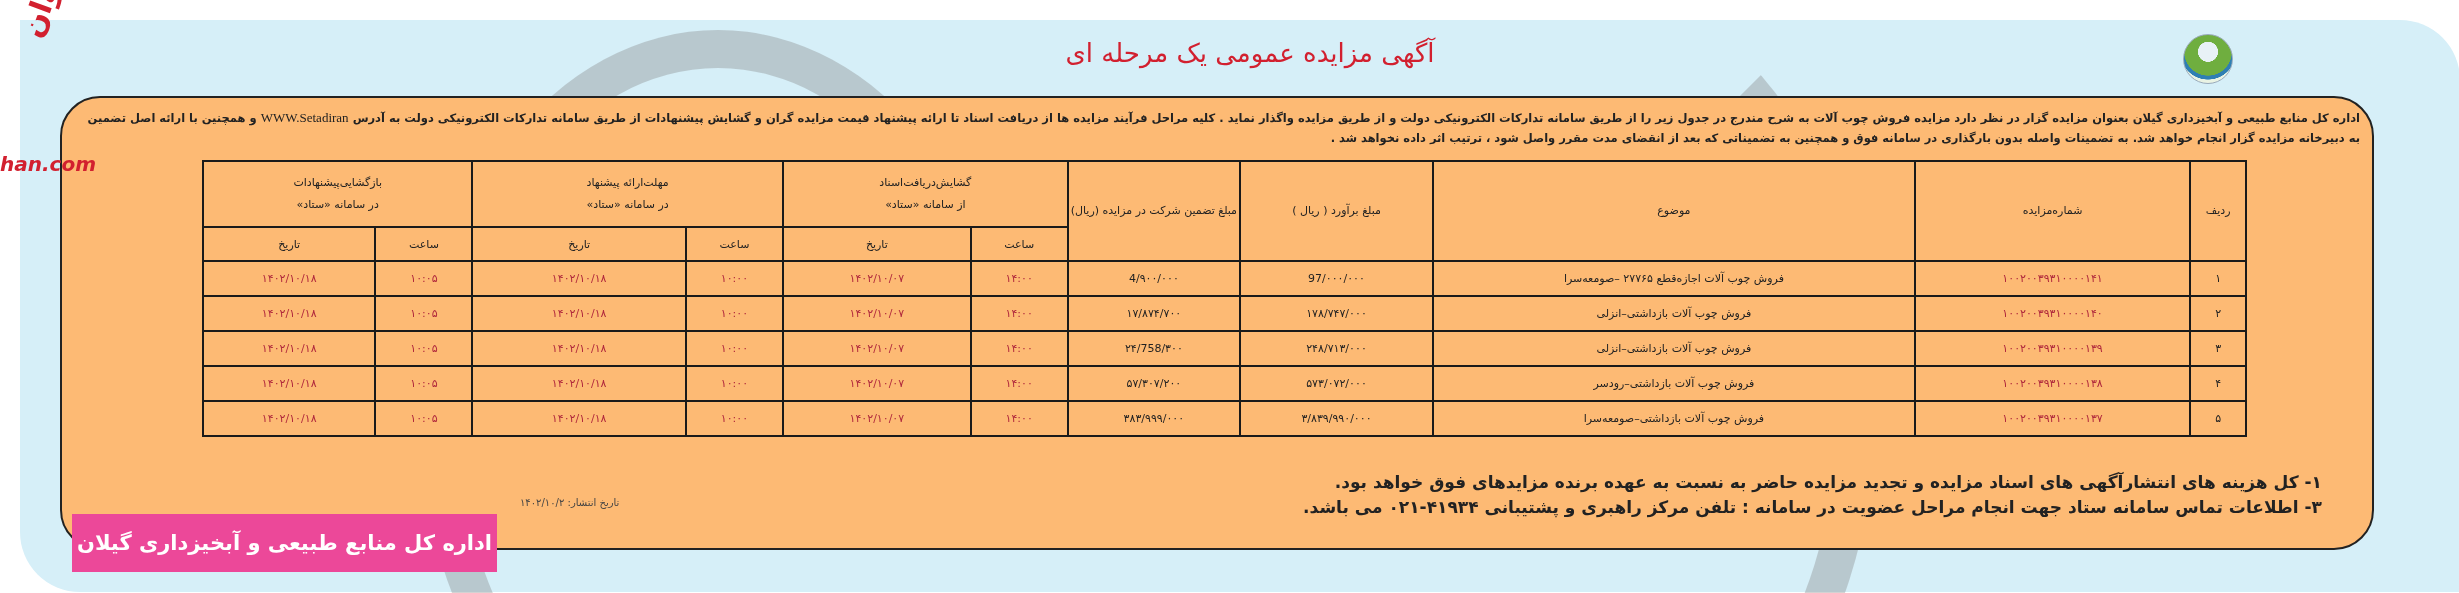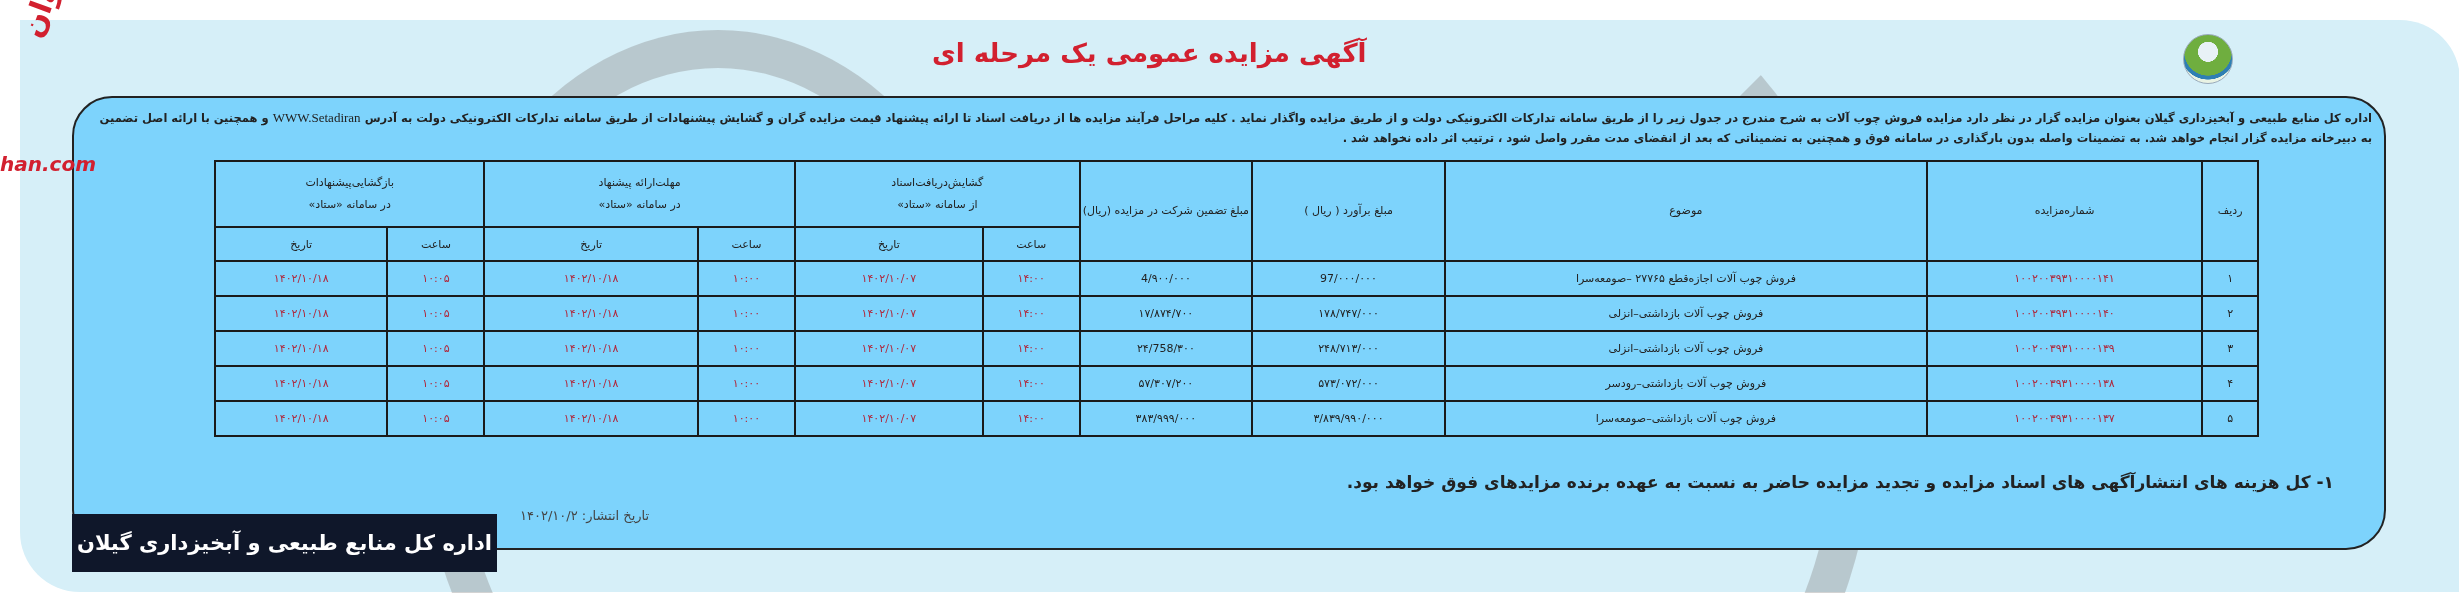--- a/index.html
+++ b/index.html
@@ -13,27 +13,27 @@
     position:absolute; left:20px; top:20px; width:2440px; height:572px;
     background:#d6eff8; border-radius:0 60px 0 60px;
   }
   .logo {
     position:absolute; left:2183px; top:34px; width:48px; height:48px;
     border-radius:50%;
     background:radial-gradient(circle at 50% 35%, #e8f1f6 0 25%, #6fae3f 26% 60%, #2f7fb3 61% 70%, #e9f3e4 71% 100%);
     border:1px solid #9ab;
   }
   .title {
-    position:absolute; left:932px; top:38px; width:700px; text-align:left;
-    color:#d2202f; font-weight:bold; font-size:26px;
+    position:absolute; left:900px; top:38px; width:700px; text-align:center;
+    color:#d2202f; font-weight:normal; font-size:26px;
     font-family:"DejaVu Sans", sans-serif;
   }
   .panel {
-    position:absolute; left:72px; top:96px; width:2310px; height:450px;
-    background:#7dd3fc; border:2px solid #222; border-radius:40px;
+    position:absolute; left:60px; top:96px; width:2310px; height:450px;
+    background:#fdba74; border:2px solid #222; border-radius:40px;
   }
   .intro {
     position:absolute; right:12px; top:10px; width:2280px;
     font-size:11.5px; line-height:20px; color:#222; font-weight:bold;
     text-align:right;
   }
   .intro .url { font-family:"Liberation Serif", serif; font-weight:normal; font-size:13px; }
   table.grid {
     position:absolute; left:140px; top:62px; width:2045px;
     border-collapse:collapse; font-size:11px; color:#222;
@@ -45,25 +45,25 @@
   table.grid .h1 { height:66px; line-height:22px; }
   table.grid .h2 { height:34px; }
   table.grid td { height:33px; }
   .red { color:#b0283c; }
   .notes {
     position:absolute; right:50px; top:372px; width:1100px;
     font-size:17px; line-height:25px; color:#222; font-weight:bold; text-align:right;
   }
   .footer-banner {
     position:absolute; left:72px; top:514px; width:425px; height:58px;
-    background:#0f172a; color:#fff; font-weight:bold; font-size:21px;
+    background:#ec4899; color:#fff; font-weight:bold; font-size:21px;
     display:flex; align-items:center; justify-content:center;
   }
   .pub-date {
-    position:absolute; left:520px; top:508px; font-size:13px; color:#444;
+    position:absolute; left:520px; top:497px; font-size:10px; color:#444;
   }
   .watermark {
     position:absolute; left:0; top:0; width:120px; height:200px;
     color:#d2202f; font-weight:bold;
   }
   .watermark .wm-fa { position:absolute; left:14px; top:30px; font-size:30px; transform:rotate(-70deg); transform-origin:left top; }
   .watermark .wm-en { position:absolute; left:0; top:152px; font-size:20px; font-style:italic; direction:ltr; }
   .arc {
     position:absolute; border:38px solid rgba(120,120,120,0.45); border-radius:50%;
   }
@@ -181,20 +181,21 @@
         <td class="red">۱۰:۰۰</td>
         <td class="red">۱۴۰۲/۱۰/۱۸</td>
         <td class="red">۱۰:۰۵</td>
         <td class="red">۱۴۰۲/۱۰/۱۸</td>
       </tr>
     </tbody>
   </table>
 
   <div class="notes">
     <div>۱- کل هزینه های انتشارآگهی های اسناد مزایده و تجدید مزایده حاضر به نسبت به عهده برنده مزایدهای فوق خواهد بود.</div>
+    <div>۳- اطلاعات تماس سامانه ستاد جهت انجام مراحل عضویت در سامانه : تلفن مرکز راهبری و پشتیبانی ۴۱۹۳۴-۰۲۱ می باشد.</div>
   </div>
 </div>
 
 <div class="pub-date">
   <span>تاریخ انتشار:</span>
   <span>۱۴۰۲/۱۰/۲</span>
 </div>
 
 <div class="footer-banner">اداره کل منابع طبیعی و آبخیزداری گیلان</div>
 

